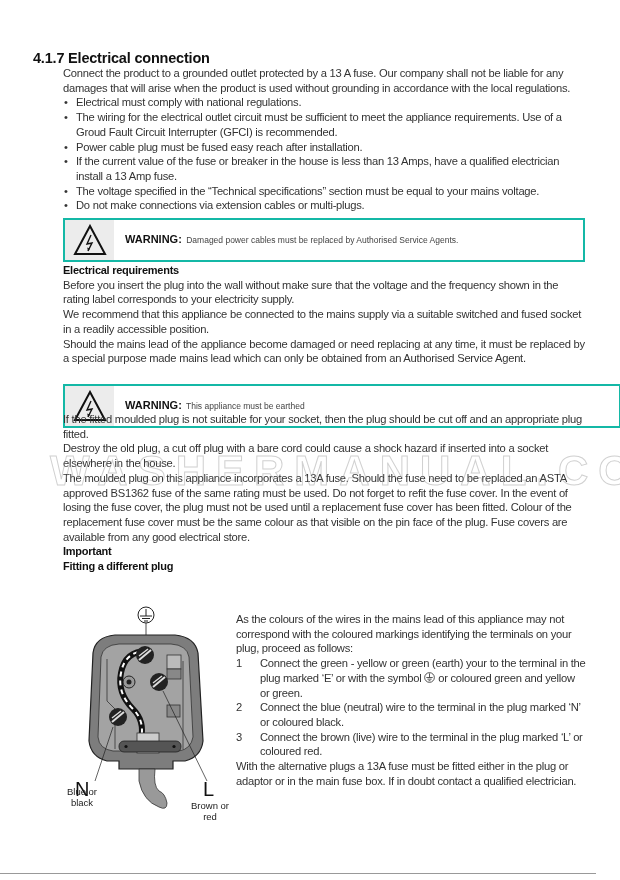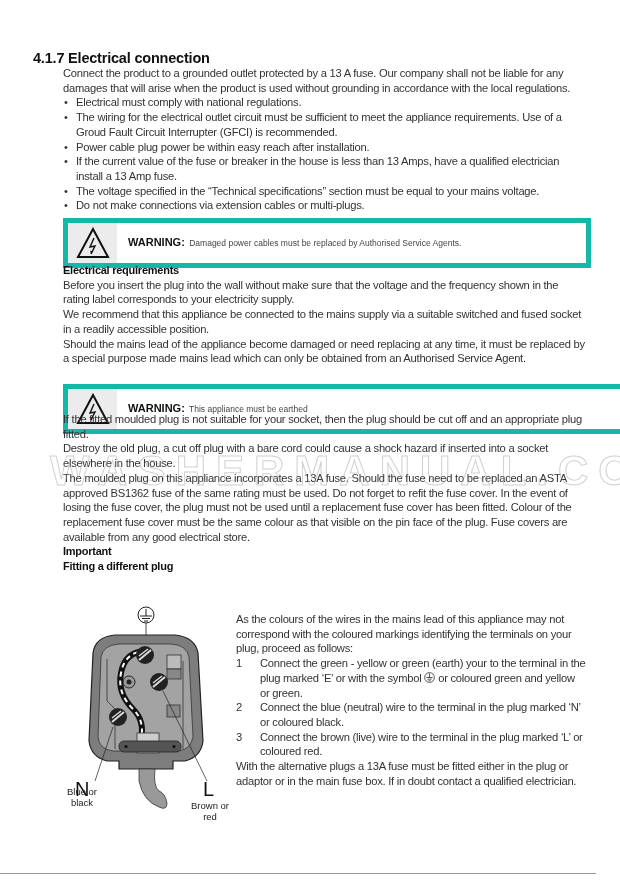--- a/index.html
+++ b/index.html
@@ -6,21 +6,21 @@
   body { width:620px; height:880px; position:relative; overflow:hidden;
          font-family:"Liberation Sans", sans-serif; color:#222; }
   .page { position:absolute; left:0; top:0; width:620px; height:880px;margin-top:28px; }
   .h1 { position:absolute; left:33px; top:22px; font-size:14.5px; font-weight:bold; color:#111; letter-spacing:-0.2px; }
   .txt { font-size:11.2px; line-height:14.7px; color:#333; letter-spacing:-0.25px; }
   .block { position:absolute; left:63px; width:522px; }
   .para { margin:0; }
   ul.bul { list-style:none; margin:0; padding:0; }
   ul.bul li { position:relative; padding-left:13px; }
   ul.bul li::before { content:"\2022"; position:absolute; left:1px; top:0; }
-  .warn { position:absolute; left:63px; width:518px; height:40px; border:5px solid #14b8a6; background:#fff; }
+  .warn { position:absolute; left:63px; width:518px; height:40px; border:2px solid #14b8a6; background:#fff; }
   .warn .ico { position:absolute; left:0; top:0; width:49px; height:40px; background:#ececec; }
   .warn .ico svg { position:absolute; left:8px; top:4px; }
   .warn .wtxt { position:absolute; left:60px; top:13px; font-size:8.5px; color:#444; white-space:nowrap; }
   .warn .wtxt b { font-size:11px; color:#111; margin-right:2px; }
   .sub { font-weight:bold; color:#111; font-size:11px; }
   .watermark { position:absolute; left:50px; top:419px; font-size:42px; font-weight:bold; letter-spacing:10px;
                color:transparent; -webkit-text-stroke:1px rgba(150,150,150,0.45); white-space:nowrap; pointer-events:none; }
   .diagram { position:absolute; left:55px; top:553px; width:180px; height:245px; }
   .dlabel { position:absolute; font-size:9.5px; color:#222; text-align:center; line-height:11px; }
   .dletter { position:absolute; font-size:20px; color:#111; }
@@ -38,21 +38,21 @@
 
 <div class="page">
 
   <div class="h1">4.1.7 Electrical connection</div>
 
   <div class="block txt" style="top:38px;">
     <p class="para">Connect the product to a grounded outlet protected by a 13 A fuse. Our company shall not be liable for any damages that will arise when the product is used without grounding in accordance with the local regulations.</p>
     <ul class="bul">
       <li>Electrical must comply with national regulations.</li>
       <li>The wiring for the electrical outlet circuit must be sufficient to meet the appliance requirements. Use of a Groud Fault Circuit Interrupter (GFCI) is recommended.</li>
-      <li>Power cable plug power be within easy reach after installation.</li>
+      <li>Power cable plug must be fused easy reach after installation.</li>
       <li>If the current value of the fuse or breaker in the house is less than 13 Amps, have a qualified electrician install a 13 Amp fuse.</li>
       <li>The voltage specified in the “Technical specifications” section must be equal to your mains voltage.</li>
       <li>Do not make connections via extension cables or multi-plugs.</li>
     </ul>
   </div>
 
   <div class="warn" style="top:190px;">
     <div class="ico">
       <svg width="34" height="32" viewBox="0 0 34 32">
         <polygon points="17,2 32,30 2,30" fill="none" stroke="#111" stroke-width="2"></polygon>

